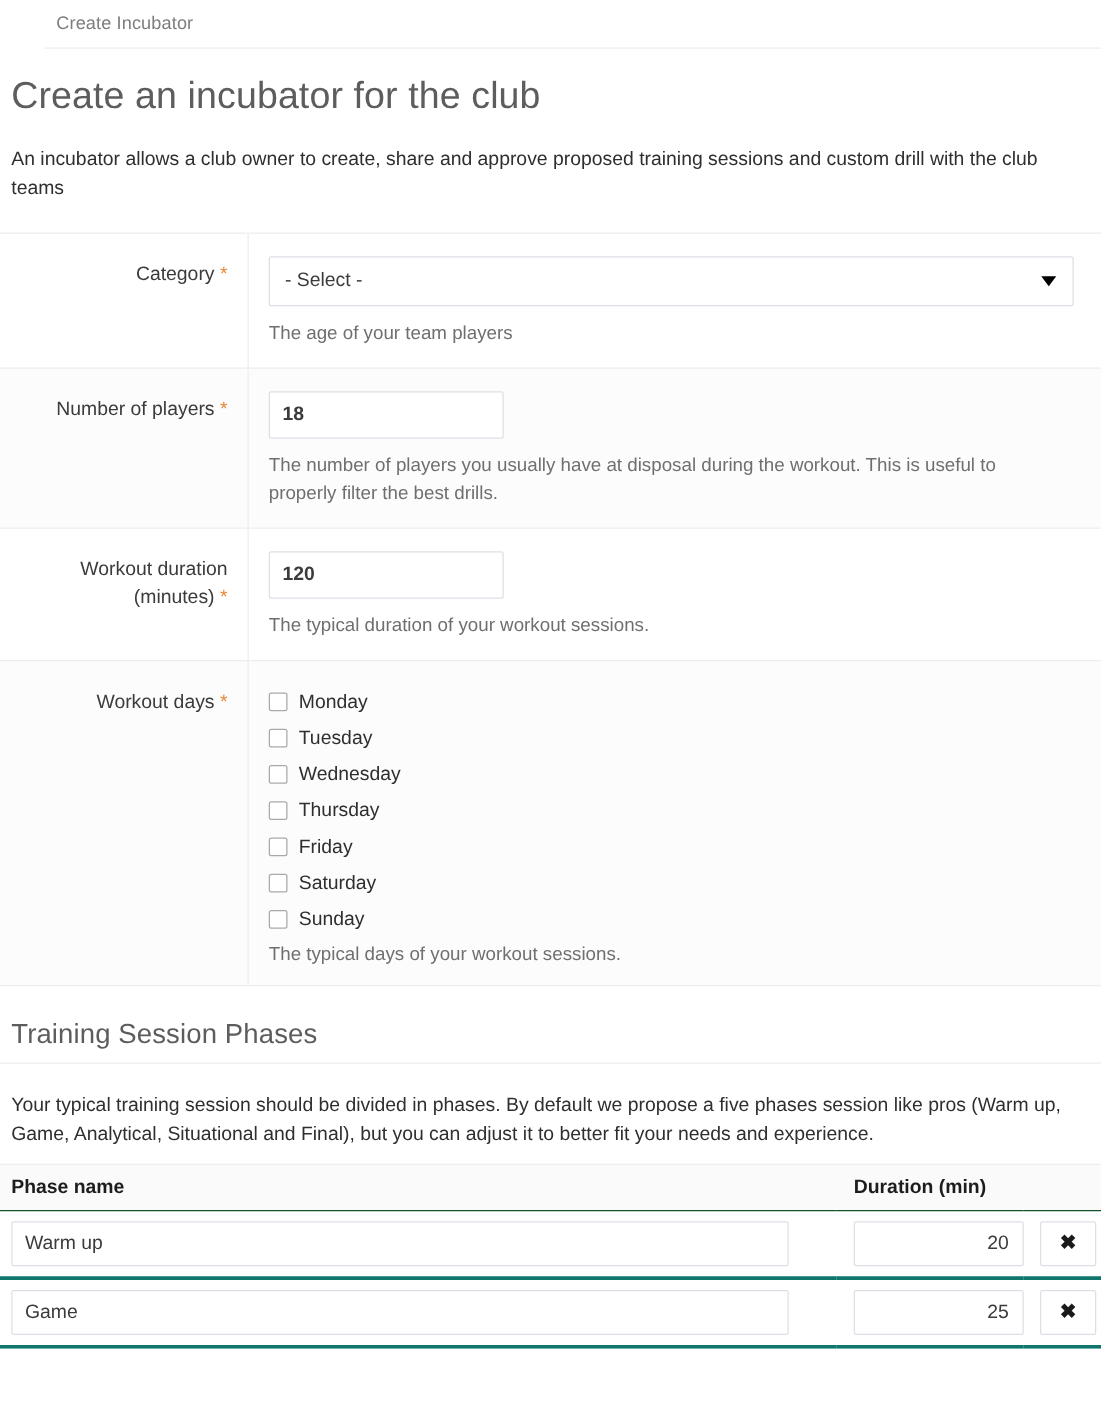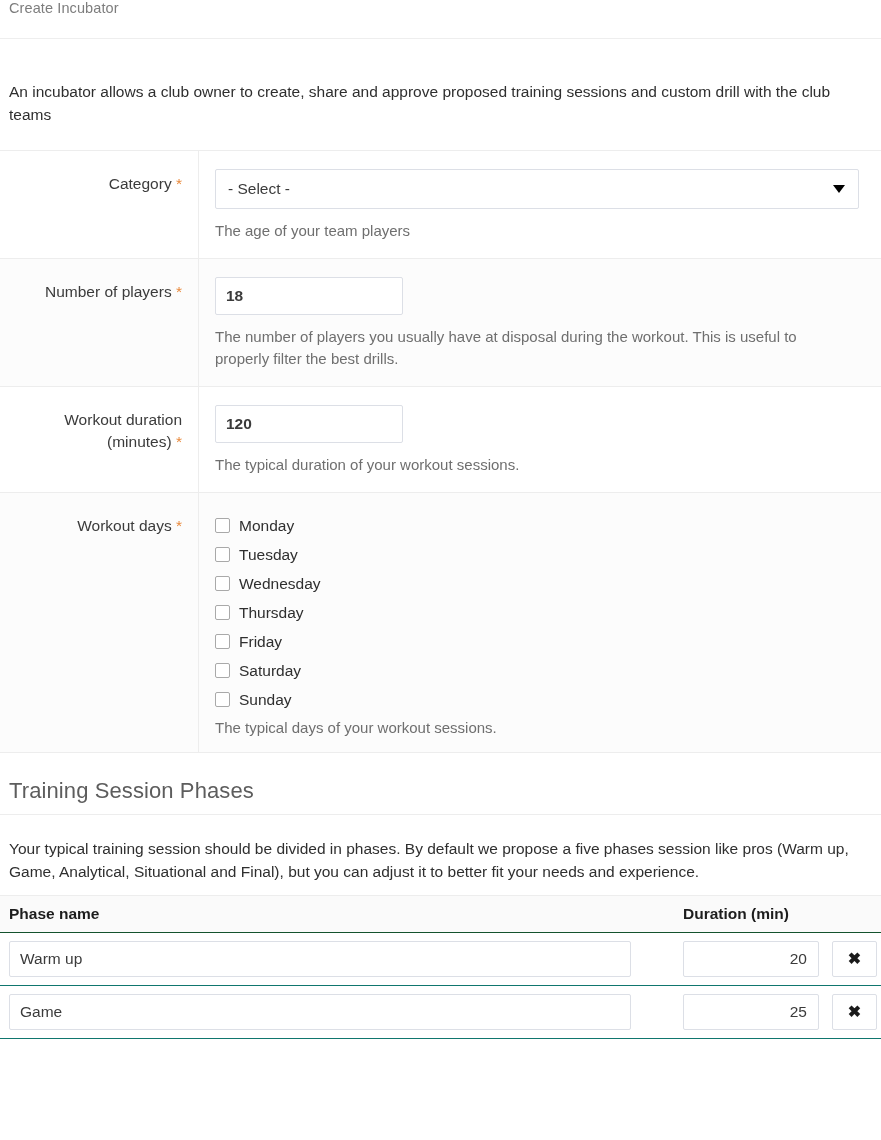--- a/index.html
+++ b/index.html
@@ -12,22 +12,23 @@
     -webkit-font-smoothing: antialiased;
   }
 
   .page { width: 881px; position: relative; }
 
   
   .breadcrumb-bar {
     height: 39px;
     padding: 0 0 0 9px;
     display: flex;
-    align-items: flex-start;
+    align-items: center;
     border-bottom: 1px solid #eeeeee;
+    margin-left: 36px;
   }
   .breadcrumb-link {
     font-size: 14.5px;
     color: #7d7d7d;
     text-decoration: none;
     letter-spacing: .1px;
   }
 
   
   .page-head { padding: 20px 9px 0 9px; }
@@ -175,21 +176,21 @@
     text-align: left;
     font-size: 15.5px;
     font-weight: bold;
     color: #1d1d1d;
     padding: 9px 0 9px 9px;
     height: 36px;
   }
   .phase-table th.col-dur { padding-left: 14px; }
   .phase-table th.col-act { width: 60px; }
   .phase-table td {
-    border-bottom: 1px solid #0f766e;
+    border-bottom: 3px solid #0f766e;
     padding: 8px 0 8px 9px;
     vertical-align: middle;
   }
   .phase-table td.col-dur { padding-left: 14px; width: 150px; }
   .phase-table td.col-act { padding-left: 13px; width: 62px; }
 
   .phase-name-input {
     width: 622px;
     height: 36px;
     border: 1px solid #dcdfe6;
@@ -234,20 +235,21 @@
 </head>
 <body>
 
 <div class="page">
 
   <div class="breadcrumb-bar">
     <a class="breadcrumb-link" href="#">Create Incubator</a>
   </div>
 
   <div class="page-head">
+    <h1 class="page-title">Create an incubator for the club</h1>
     <p class="page-intro">An incubator allows a club owner to create, share and approve proposed training sessions and custom drill with the club teams</p>
   </div>
 
   <table class="form-table">
     <tbody>
 
       <tr class="form-row">
         <td class="label-cell">
           <span>Category</span>
           <span class="req">*</span>

